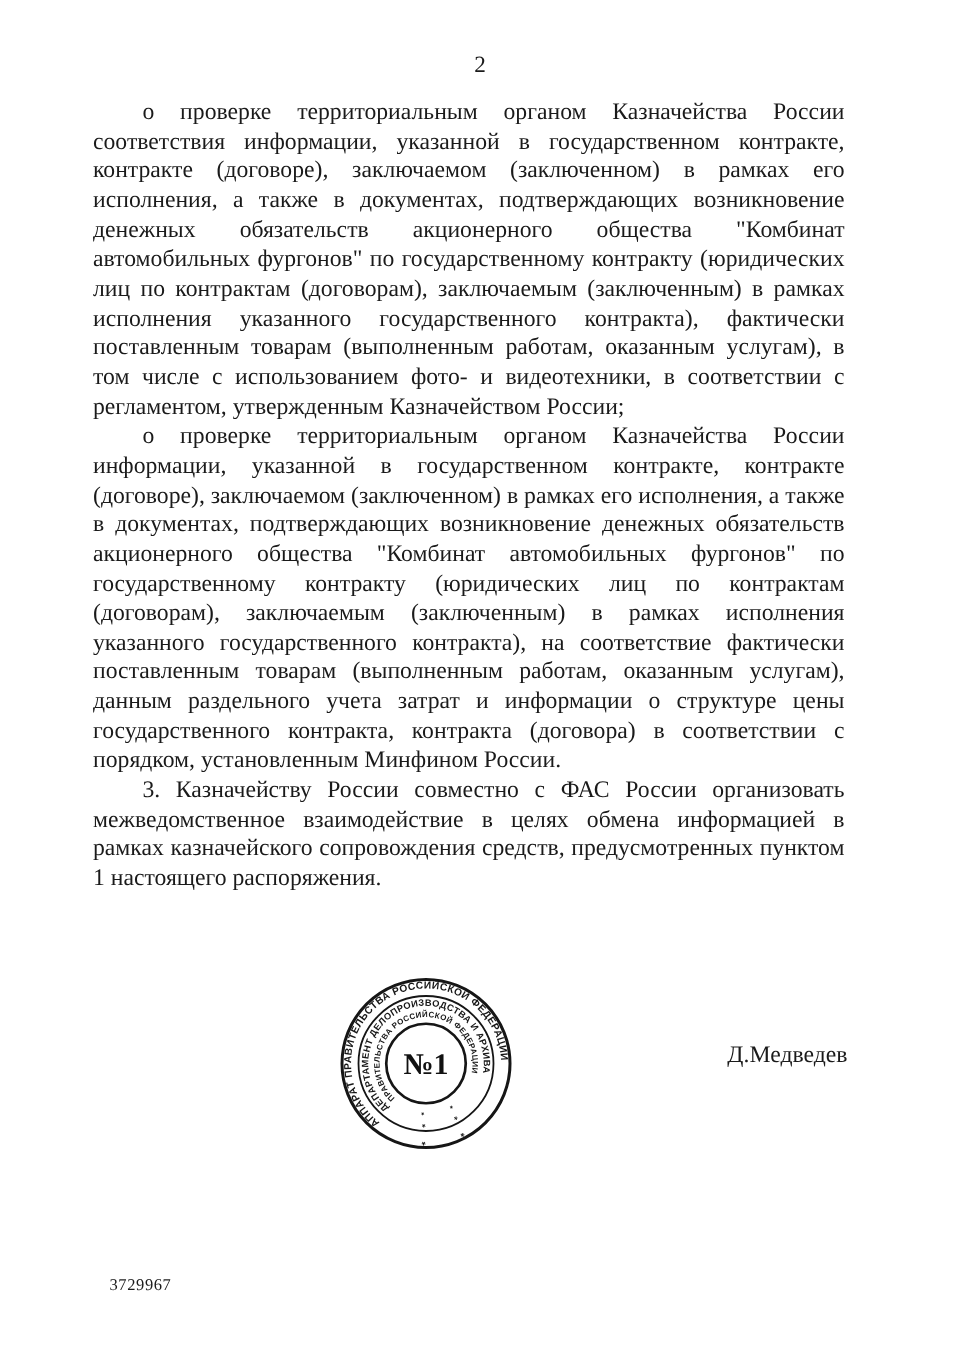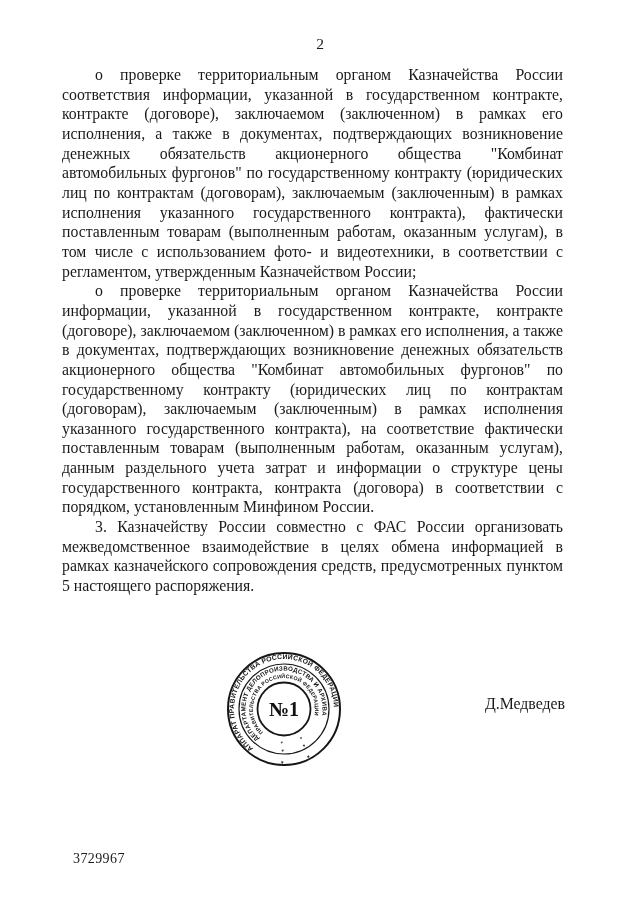--- a/index.html
+++ b/index.html
@@ -85,35 +85,35 @@
     fill: #111111;
   }
   .stamp circle {
     fill: none;
     stroke: #161616;
   }
   .footer-code {
     position: absolute;
     left: 73px;
     top: 851px;
-    font-size: 14px;
+    font-size: 11px;
     letter-spacing: 0.4px;
   }
 </style>
 </head>
 <body>
 
 <div class="page">
 
   <div class="page-number">2</div>
 
   <div class="body-text">
     <p class="indented">о проверке территориальным органом Казначейства России соответствия информации, указанной в государственном контракте, контракте (договоре), заключаемом (заключенном) в рамках его исполнения, а также в документах, подтверждающих возникновение денежных обязательств акционерного общества "Комбинат автомобильных фургонов" по государственному контракту (юридических лиц по контрактам (договорам), заключаемым (заключенным) в рамках исполнения указанного государственного контракта), фактически поставленным товарам (выполненным работам, оказанным услугам), в том числе с использованием фото- и видеотехники, в соответствии с регламентом, утвержденным Казначейством России;</p>
     <p class="indented">о проверке территориальным органом Казначейства России информации, указанной в государственном контракте, контракте (договоре), заключаемом (заключенном) в рамках его исполнения, а также в документах, подтверждающих возникновение денежных обязательств акционерного общества "Комбинат автомобильных фургонов" по государственному контракту (юридических лиц по контрактам (договорам), заключаемым (заключенным) в рамках исполнения указанного государственного контракта), на соответствие фактически поставленным товарам (выполненным работам, оказанным услугам), данным раздельного учета затрат и информации о структуре цены государственного контракта, контракта (договора) в соответствии с порядком, установленным Минфином России.</p>
-    <p class="indented">3. Казначейству России совместно с ФАС России организовать межведомственное взаимодействие в целях обмена информацией в рамках казначейского сопровождения средств, предусмотренных пунктом 5 настоящего распоряжения.</p>
+    <p class="indented">3. Казначейству России совместно с ФАС России организовать межведомственное взаимодействие в целях обмена информацией в рамках казначейского сопровождения средств, предусмотренных пунктом 1 настоящего распоряжения.</p>
   </div>
 
   <div class="signature">
     <div class="sig-name">Д.Медведев</div>
   </div>
 
   <div class="stamp">
     <svg viewBox="0 0 118 118" width="118" height="118">
       <defs>
         <path id="ringOuterPath" d="M 59,109 a 50,50 0 1 1 0,-100 a 50,50 0 1 1 0,100"></path>

